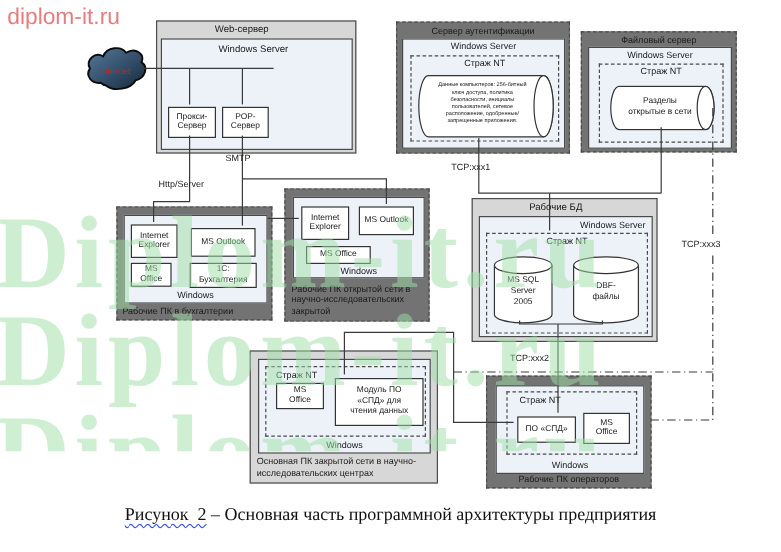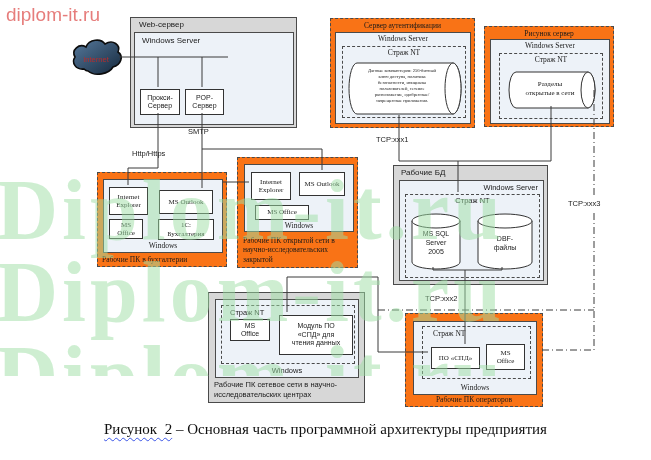--- a/index.html
+++ b/index.html
@@ -1,27 +1,27 @@
 <!DOCTYPE html>
 <html><head>
 <meta charset="utf-8">
 <style>
   html,body{margin:0;padding:0;background:#fff;}
   #stage{position:relative;width:651px;height:460px;background:#fff;overflow:hidden;
          font-family:"Liberation Sans",sans-serif;color:#1a1a1a;}
   .abs{position:absolute;box-sizing:border-box;}
-  .outer-dashed{border:1px dashed #4a4a4a;background:#f97316;font-family:Liberation Serif, serif;}
+  .outer-dashed{border:1px dashed #4a4a4a;background:#737373;}
   .outer-solid{border:1px solid #4a4a4a;background:#d7d7d7;}
   .inner{border:1px solid #4a4a4a;background:#edf2f8;}
   .guard{border:1px dashed #4a4a4a;}
   .comp{border:1px solid #333;background:#fff;display:flex;align-items:center;justify-content:center;
         text-align:center;font-size:7px;line-height:1.2;white-space:pre-line;}
   .lbl{position:absolute;font-size:7.5px;line-height:1.25;white-space:pre-line;}
   .lbl-c{left:0;right:0;text-align:center;}
-  .title8{font-size:8px;}
+  .title8{font-size:8px;margin-left:40px;}
   .cyl-text{position:absolute;text-align:center;white-space:pre-line;}
   .conn-lbl{position:absolute;font-size:7.5px;color:#222;z-index:45;}
   #lines{position:absolute;left:0;top:0;z-index:40;pointer-events:none;}
   #wm-layer{position:absolute;left:0;top:0;width:651px;height:376px;z-index:60;pointer-events:none;overflow:hidden;}
   .wm-green{position:absolute;font-family:"Liberation Serif",serif;font-weight:bold;font-size:86px;
             color:#9edfa5;opacity:.5;letter-spacing:4px;white-space:nowrap;}
   #wm-red{position:absolute;left:6px;top:4px;font-size:19px;color:#e4706e;opacity:.9;}
   #caption{position:absolute;left:0;top:421px;width:651px;text-align:center;z-index:30;
            font-family:"Liberation Serif",serif;font-size:15px;color:#101010;}
   #caption span{white-space:pre;}
@@ -70,21 +70,21 @@
 ключ доступа, политика
 безопасности, инициалы
 пользователей, сетевое
 расположение, одобренные/
 запрещенные приложения.</div>
       </div>
     </div>
   </div>
 
   <div class="abs outer-dashed" style="left:484px;top:26px;width:130px;height:101px">
-    <div class="lbl lbl-c" style="top:2px">Рисунок сервер</div>
+    <div class="lbl lbl-c" style="top:2px">Файловый сервер</div>
     <div class="abs inner" style="left:5px;top:12px;width:120px;height:85px">
       <div class="lbl lbl-c" style="top:1px">Windows Server</div>
       <div class="abs guard" style="left:8px;top:13px;width:104px;height:66px">
         <div class="lbl lbl-c" style="top:1px">Страж NT</div>
         <svg class="abs" style="left:8px;top:17px" width="88" height="38" viewBox="0 0 88 38">
           <path d="M8,1 H80 A7,18 0 0 1 80,37 H8 A7,18 0 0 1 8,1 Z" fill="#fff" stroke="#333"></path>
           <ellipse cx="80" cy="19" rx="7" ry="18" fill="#fff" stroke="#333"></ellipse>
         </svg>
         <div class="cyl-text" style="left:10px;top:26px;width:80px;font-size:7px;line-height:1.3">Разделы
 открытые в сети</div>
@@ -147,39 +147,39 @@
       <div class="abs guard" style="left:5px;top:5px;width:134px;height:59px">
         <div class="lbl" style="left:8px;top:2px">Страж NT</div>
         <div class="comp abs" style="left:8px;top:13px;width:40px;height:22px">MS
 Office</div>
         <div class="comp abs" style="left:57px;top:9px;width:74px;height:40px">Модуль ПО
 «СПД» для
 чтения данных</div>
       </div>
       <div class="lbl lbl-c" style="bottom:2px">Windows</div>
     </div>
-    <div class="lbl" style="left:5px;bottom:3px">Рабочие ПК сетевое сети в научно-
+    <div class="lbl" style="left:5px;bottom:3px">Основная ПК закрытой сети в научно-
 исследовательских центрах</div>
   </div>
 
   <div class="abs outer-dashed" style="left:405px;top:313px;width:138px;height:94px">
     <div class="abs inner" style="left:7px;top:7px;width:124px;height:74px">
       <div class="abs guard" style="left:8px;top:4px;width:109px;height:53px">
         <div class="lbl" style="left:10px;top:2px">Страж NT</div>
         <div class="comp abs" style="left:8px;top:20px;width:49px;height:22px">ПО «СПД»</div>
         <div class="comp abs" style="left:63px;top:17px;width:39px;height:26px">MS
 Office</div>
       </div>
       <div class="lbl lbl-c" style="bottom:2px">Windows</div>
     </div>
     <div class="lbl lbl-c" style="bottom:2px">Рабочие ПК операторов</div>
   </div>
 
   <div class="conn-lbl" style="left:188px;top:127px">SMTP</div>
-  <div class="conn-lbl" style="left:132px;top:149px">Http/Https</div>
+  <div class="conn-lbl" style="left:132px;top:149px">Http/Server</div>
   <div class="conn-lbl" style="left:376px;top:135px">TCP:xxx1</div>
   <div class="conn-lbl" style="left:425px;top:294px">TCP:xxx2</div>
   <div class="conn-lbl" style="left:568px;top:199px">TCP:xxx3</div>
 
   <svg id="lines" width="651" height="460" viewBox="0 0 651 460">
     <g fill="none" stroke="#3a3a3a" stroke-width="1">
       <path d="M119,57 H228"></path>
       <path d="M158,57 V87"></path>
       <path d="M202,57 V87"></path>
       <path d="M202,113 V188"></path>

